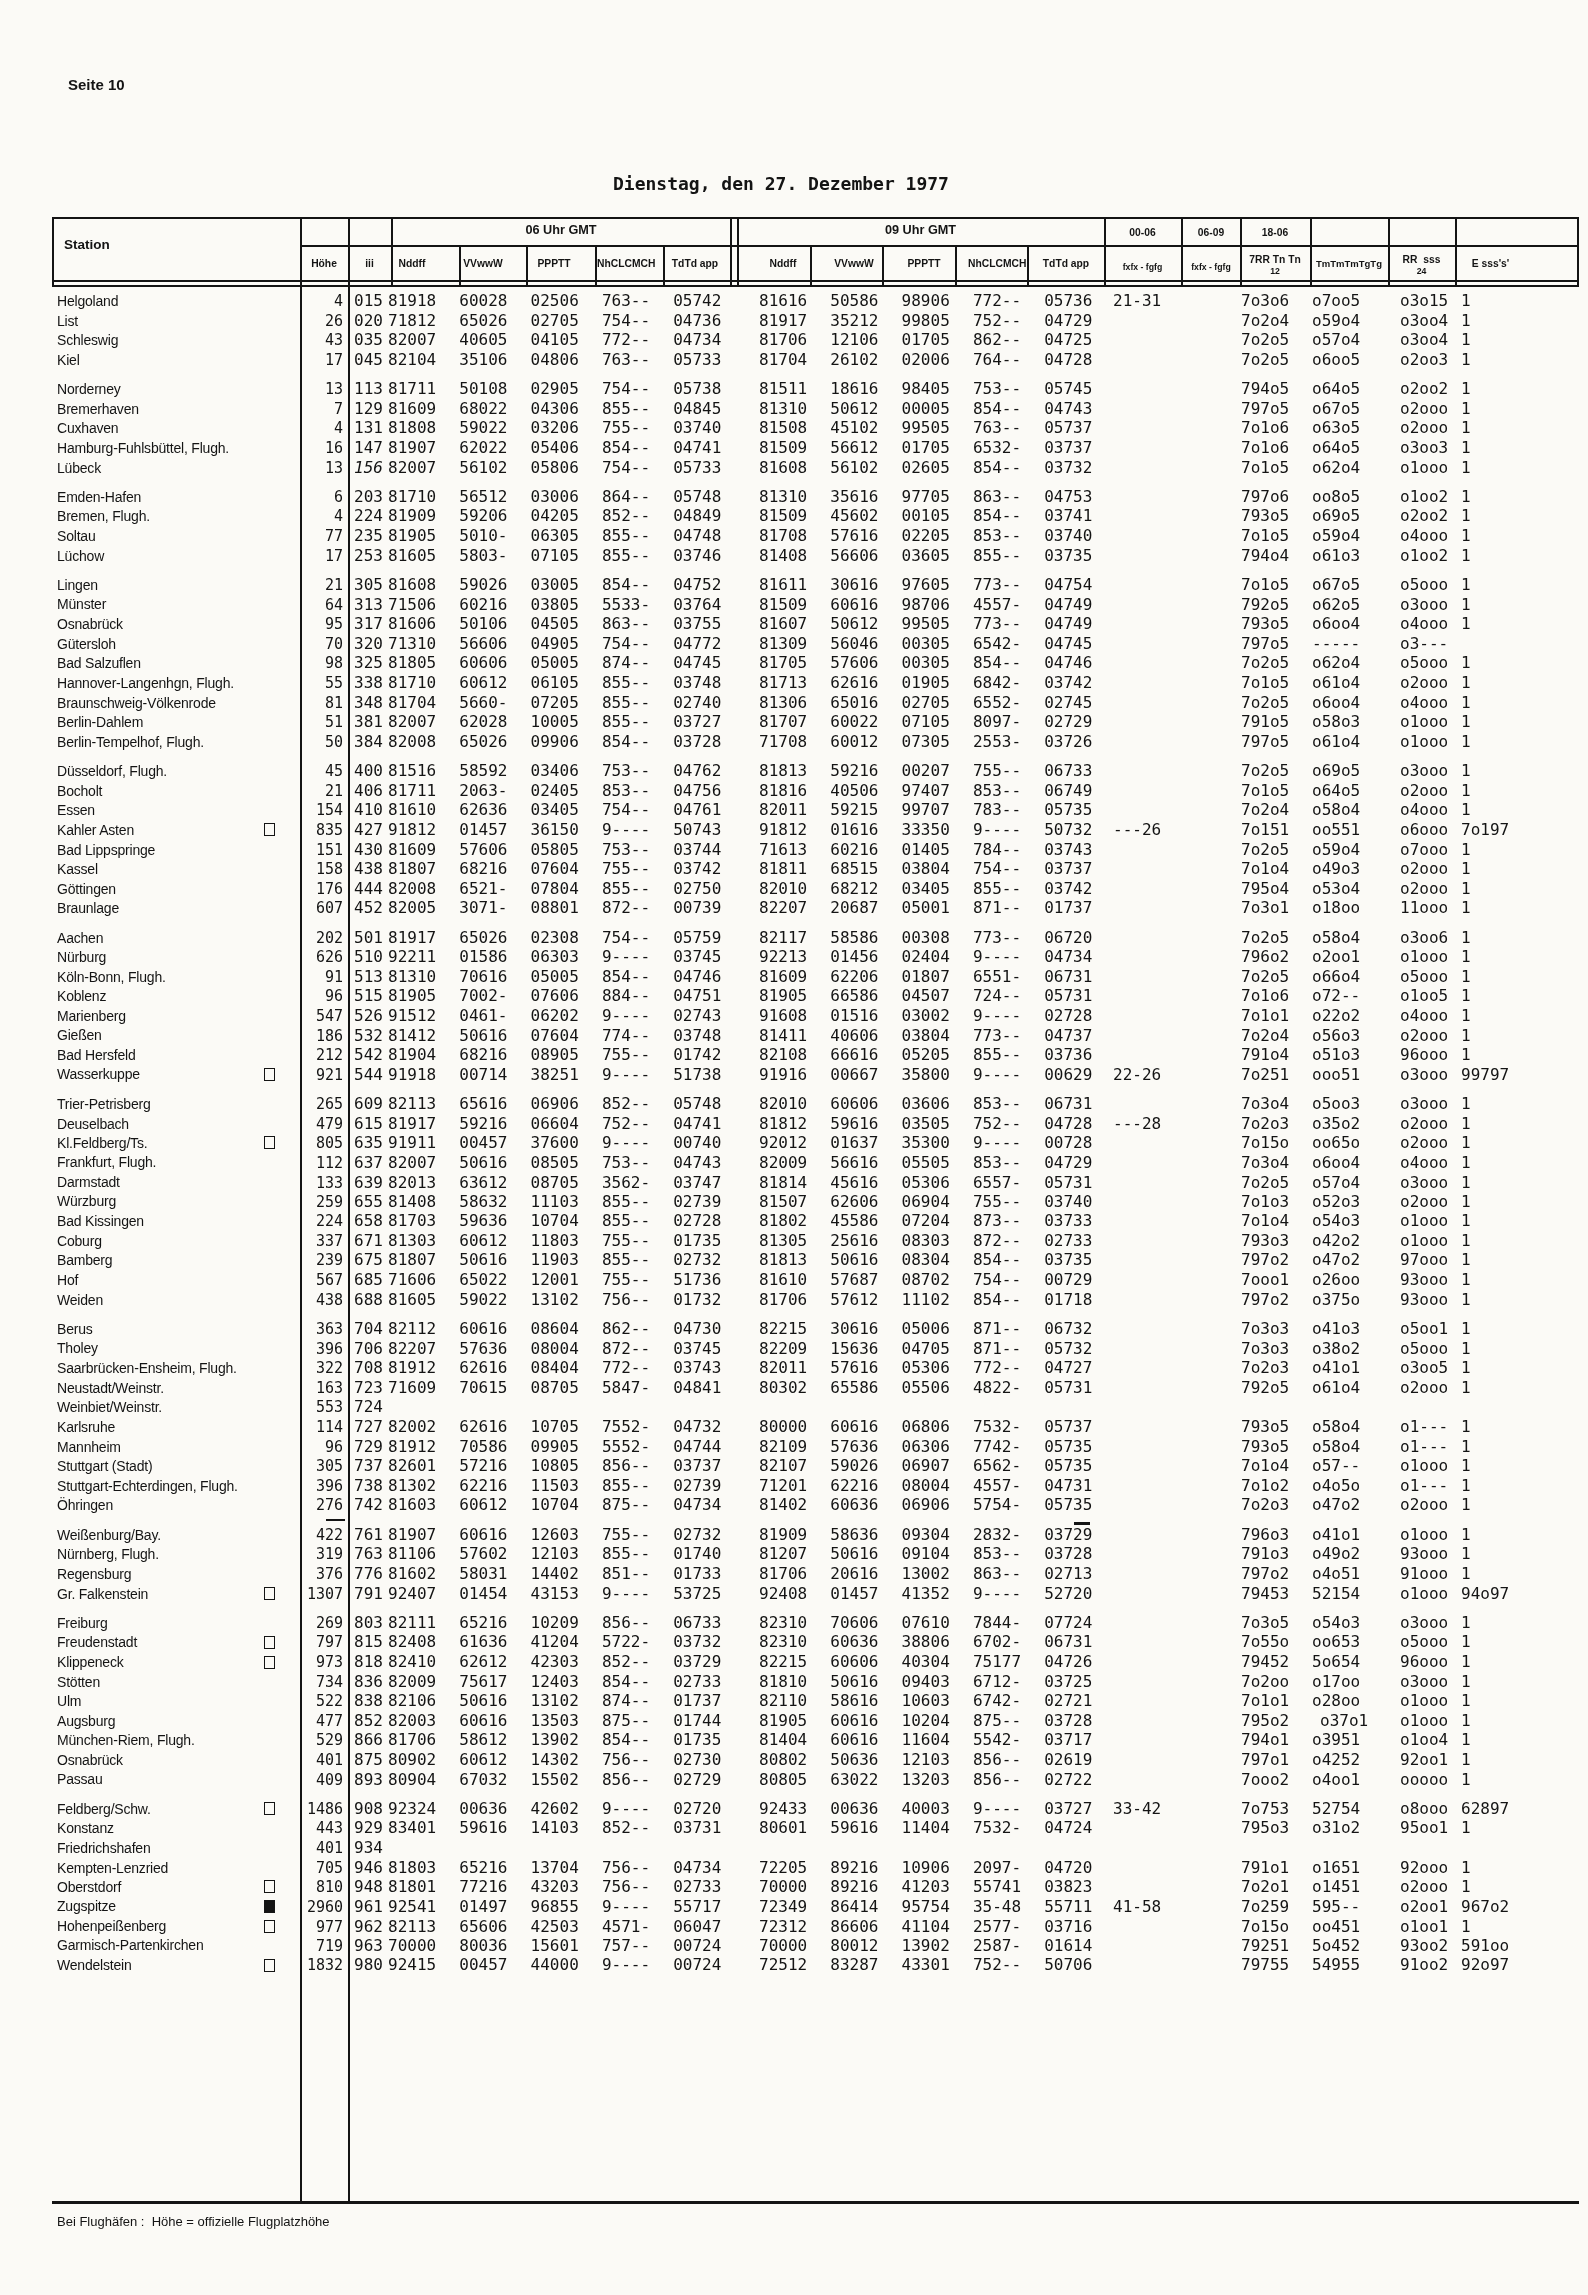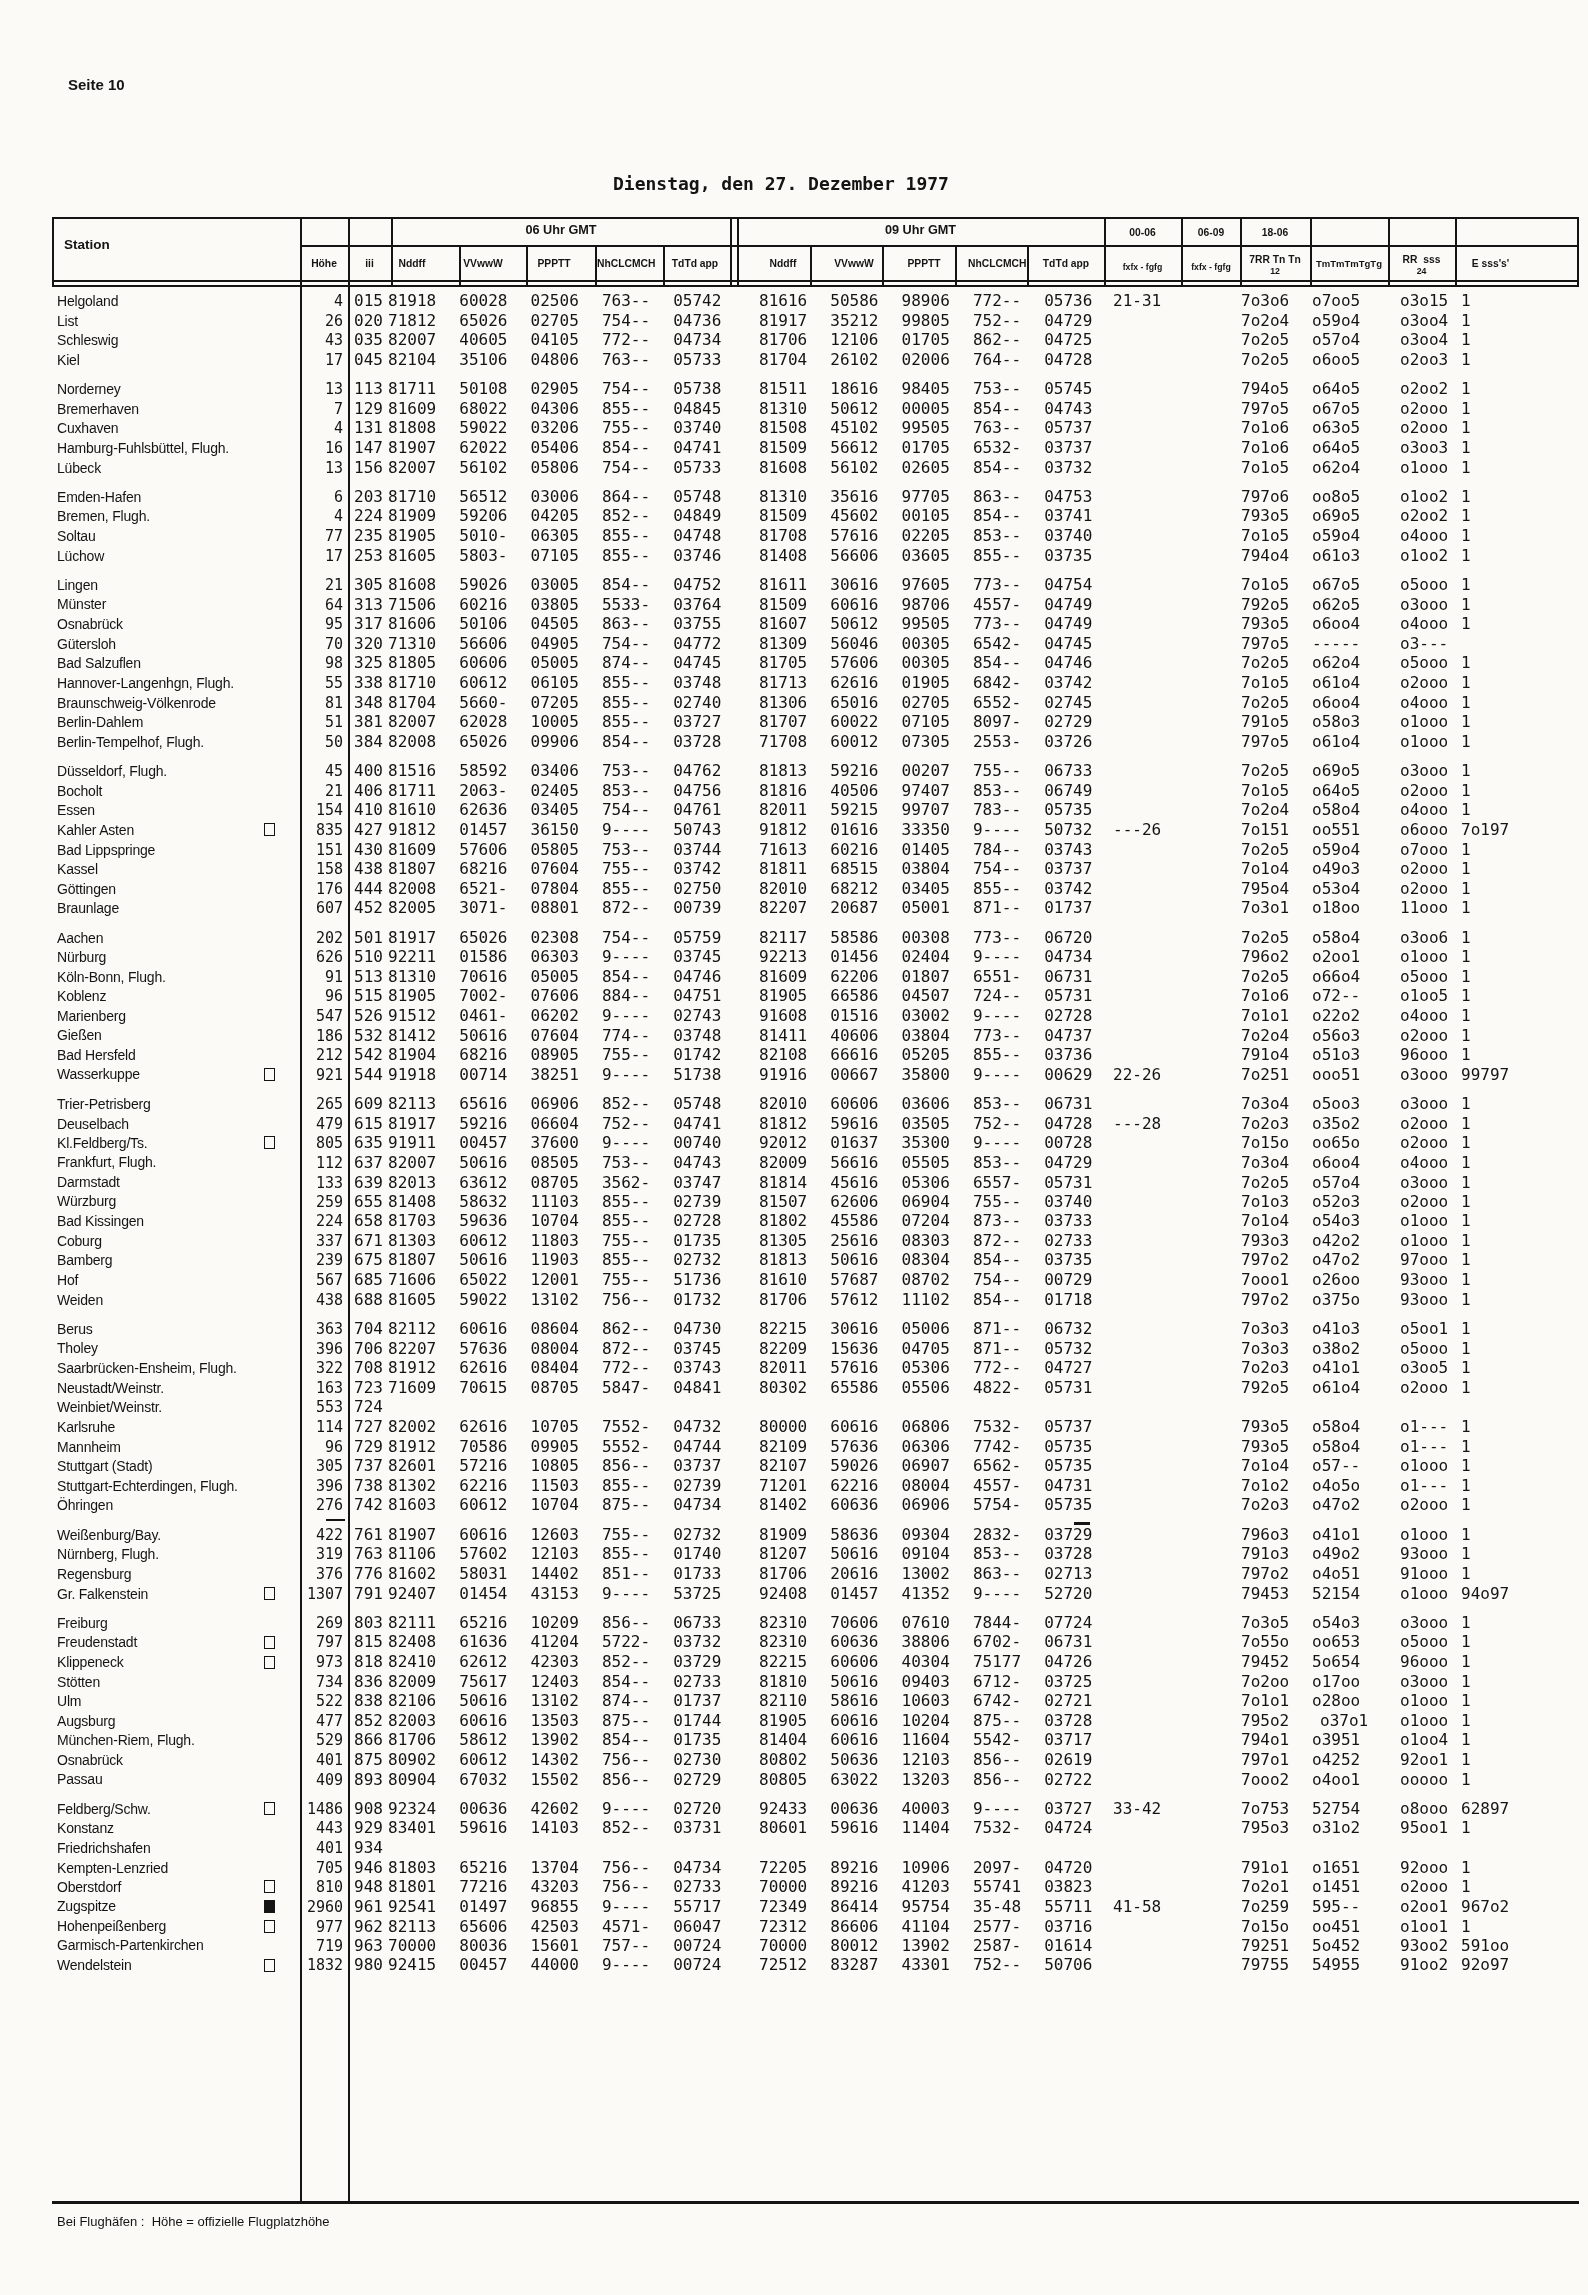--- a/index.html
+++ b/index.html
@@ -155,21 +155,21 @@
     <div class="abs hv" style="left: 300px; top: 439px;">16</div>
     <div class="abs num" style="left: 354px; top: 439px;">147</div>
     <div class="abs num ws" style="left: 388px; top: 439px;">81907 62022 05406 854-- 04741</div>
     <div class="abs num ws" style="left: 759px; top: 439px;">81509 56612 01705 6532- 03737</div>
     <div class="abs num" style="left: 1241px; top: 439px;">7o1o6</div>
     <div class="abs num" style="left: 1312px; top: 439px;">o64o5</div>
     <div class="abs num" style="left: 1400px; top: 439px;">o3oo3</div>
     <div class="abs num" style="left: 1461px; top: 439px;">1</div>
     <div class="abs st" style="left: 57px; top: 460px;">Lübeck</div>
     <div class="abs hv" style="left: 300px; top: 459px;">13</div>
-    <div class="abs num" style="left: 354px; top: 459px;">156</div>
+    <div class="abs num" style="left: 354px; top: 459px; font-style: italic;">156</div>
     <div class="abs num ws" style="left: 388px; top: 459px;">82007 56102 05806 754-- 05733</div>
     <div class="abs num ws" style="left: 759px; top: 459px;">81608 56102 02605 854-- 03732</div>
     <div class="abs num" style="left: 1241px; top: 459px;">7o1o5</div>
     <div class="abs num" style="left: 1312px; top: 459px;">o62o4</div>
     <div class="abs num" style="left: 1400px; top: 459px;">o1ooo</div>
     <div class="abs num" style="left: 1461px; top: 459px;">1</div>
     <div class="abs st" style="left: 57px; top: 489px;">Emden-Hafen</div>
     <div class="abs hv" style="left: 300px; top: 488px;">6</div>
     <div class="abs num" style="left: 354px; top: 488px;">203</div>
     <div class="abs num ws" style="left: 388px; top: 488px;">81710 56512 03006 864-- 05748</div>

